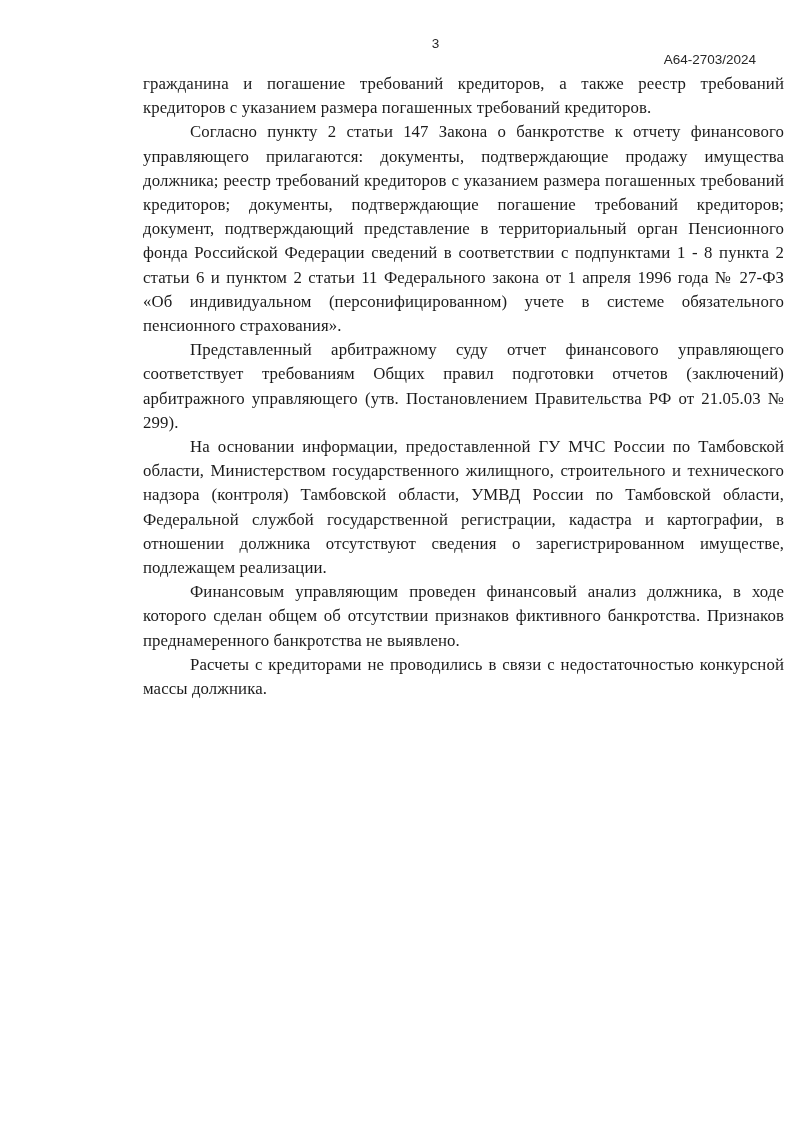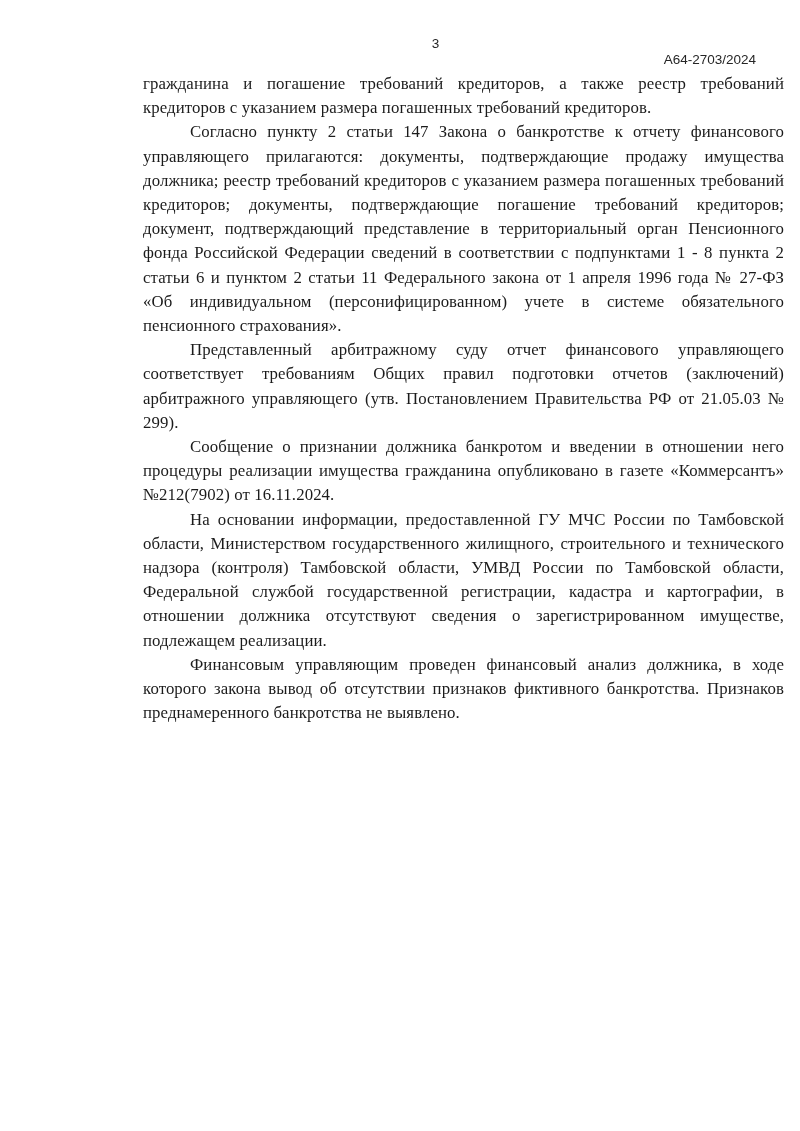--- a/index.html
+++ b/index.html
@@ -67,18 +67,18 @@
 
   <div class="running-header">
     <span class="page-number">3</span>
     <span class="case-number">А64-2703/2024</span>
   </div>
 
   <div class="content">
     <p class="continuation">гражданина и погашение требований кредиторов, а также реестр требований кредиторов с указанием размера погашенных требований кредиторов.</p>
     <p>Согласно пункту 2 статьи 147 Закона о банкротстве к отчету финансового управляющего прилагаются: документы, подтверждающие продажу имущества должника; реестр требований кредиторов с указанием размера погашенных требований кредиторов; документы, подтверждающие погашение требований кредиторов; документ, подтверждающий представление в территориальный орган Пенсионного фонда Российской Федерации сведений в соответствии с подпунктами 1 - 8 пункта 2 статьи 6 и пунктом 2 статьи 11 Федерального закона от 1 апреля 1996 года № 27-ФЗ «Об индивидуальном (персонифицированном) учете в системе обязательного пенсионного страхования».</p>
     <p>Представленный арбитражному суду отчет финансового управляющего соответствует требованиям Общих правил подготовки отчетов (заключений) арбитражного управляющего (утв. Постановлением Правительства РФ от 21.05.03 № 299).</p>
-    <p>Сообщение о признании должника банкротом и введении в отношении него процедуры реализации имущества гражданина опубликовано в газете «Коммерсантъ» №212(7902) от 16.11.2024.</p>
     <p>На основании информации, предоставленной ГУ МЧС России по Тамбовской области, Министерством государственного жилищного, строительного и технического надзора (контроля) Тамбовской области, УМВД России по Тамбовской области, Федеральной службой государственной регистрации, кадастра и картографии, в отношении должника отсутствуют сведения о зарегистрированном имуществе, подлежащем реализации.</p>
-    <p>Финансовым управляющим проведен финансовый анализ должника, в ходе которого закона вывод об отсутствии признаков фиктивного банкротства. Признаков преднамеренного банкротства не выявлено.</p>
+    <p>Финансовым управляющим проведен финансовый анализ должника, в ходе которого сделан общем об отсутствии признаков фиктивного банкротства. Признаков преднамеренного банкротства не выявлено.</p>
+    <p>Расчеты с кредиторами не проводились в связи с недостаточностью конкурсной массы должника.</p>
   </div>
 
 </div>
 
 </body></html>

